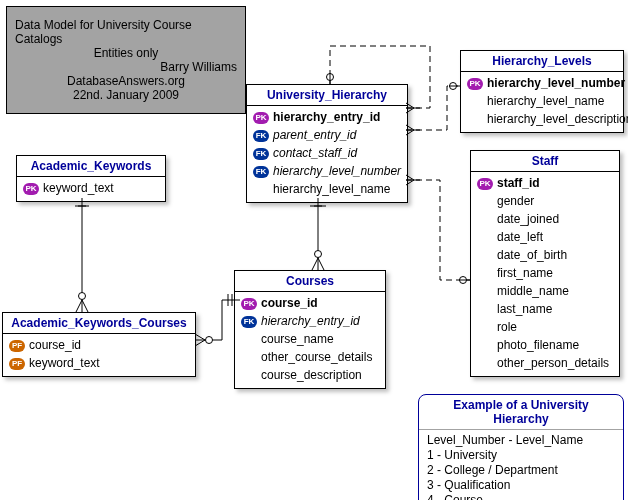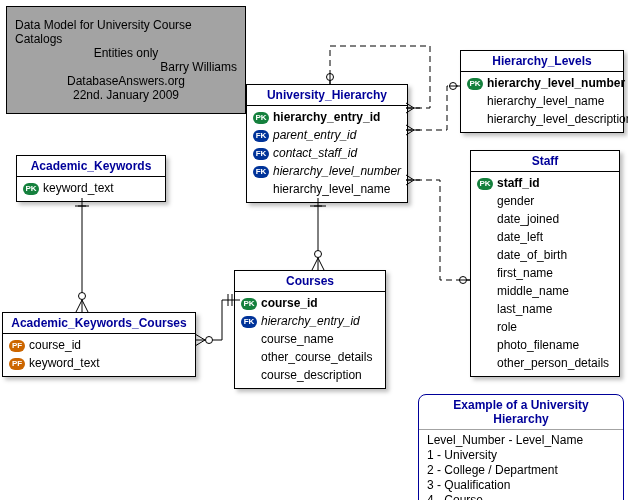--- a/index.html
+++ b/index.html
@@ -48,21 +48,21 @@
     height: 12px;
     border-radius: 6px;
     font-size: 8px;
     font-weight: bold;
     color: #fff;
     text-align: center;
     line-height: 12px;
     margin-right: 4px;
     vertical-align: middle;
   }
-  .pk { background: #15803d; }
+  .pk { background: #a21caf; }
   .fk { background: #003399; }
   .pf { background: #cc6600; }
   .noicon {
     display: inline-block;
     width: 16px;
     margin-right: 4px;
   }
   .italic { font-style: italic; }
   .example-box {
     position: absolute;

